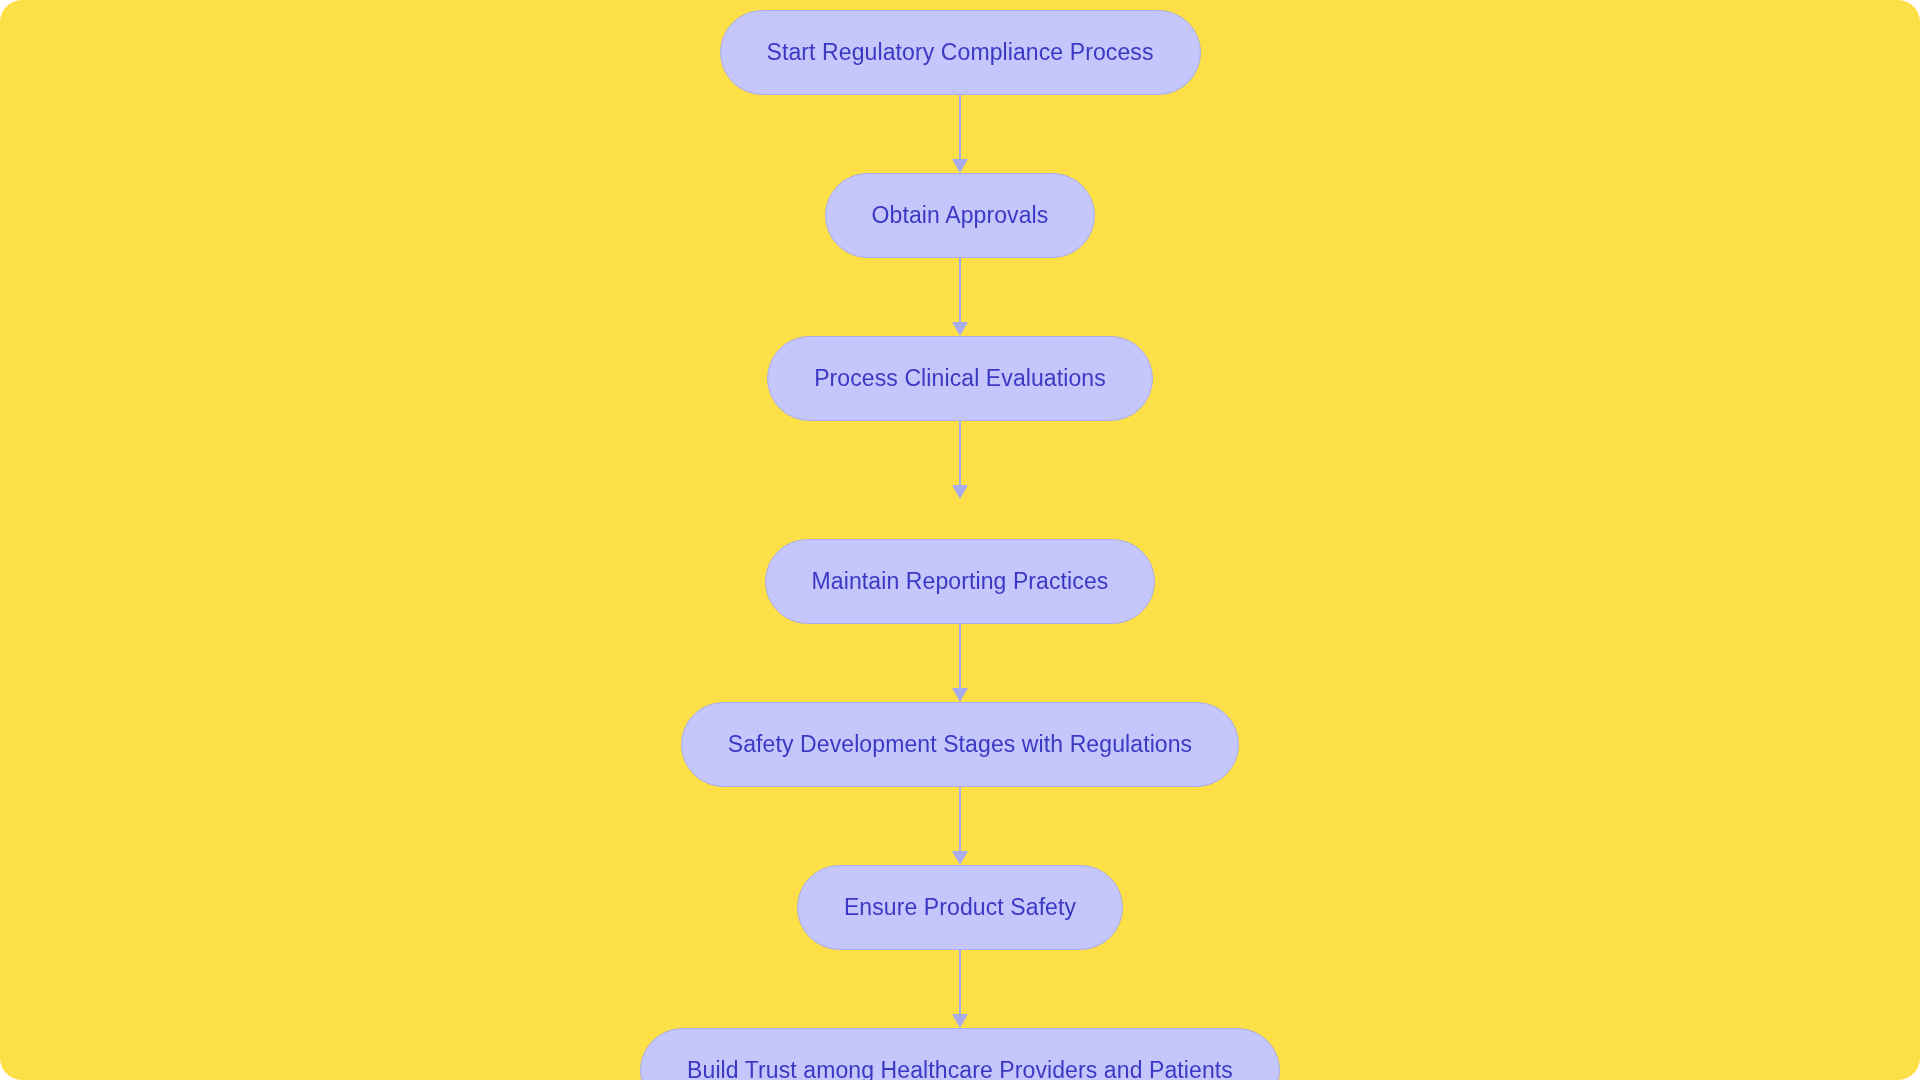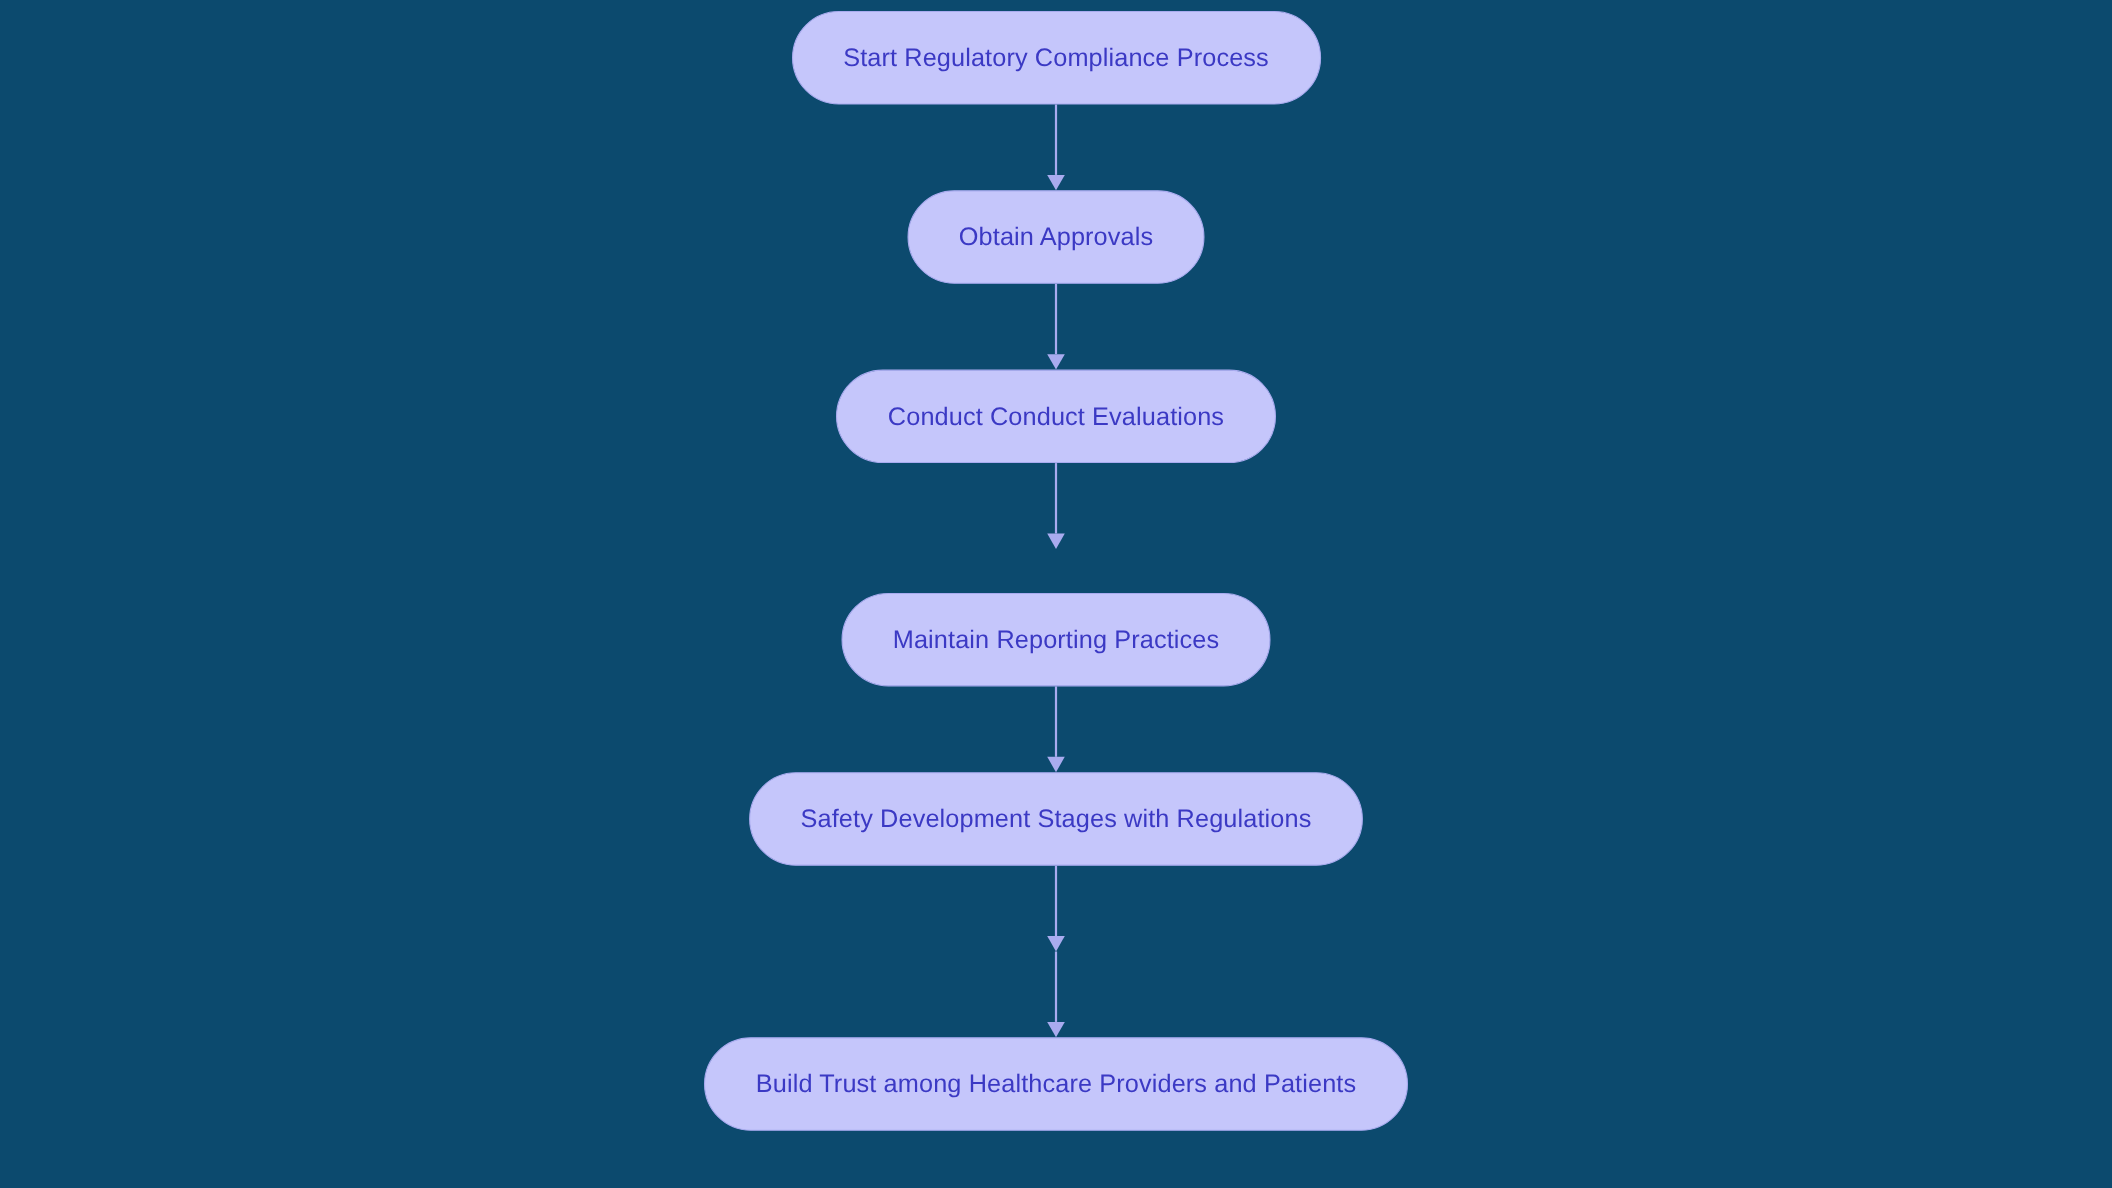--- a/index.html
+++ b/index.html
@@ -82,21 +82,21 @@
     width: 0;
     height: 0;
     border-left: 8px solid transparent;
     border-right: 8px solid transparent;
     border-top: 14px solid #a9abef;
   }
 </style>
 </head>
 <body style="background: rgb(255, 255, 255);">
 
-<div id="flowchart-root" style="background: #0c4a6e;">
+<div id="flowchart-root" style="background: #fde047; border-radius: 22px;">
   <div class="flow-column">
 
     <div class="node" style="background: rgb(197, 198, 251); border-color: rgb(169, 171, 239);">
       <span class="node-label" style="color: rgb(59, 57, 196);">Start Regulatory Compliance Process</span>
     </div>
 
     <div class="connector">
       <span class="connector-line" style="background: rgb(169, 171, 239);"></span>
       <span class="connector-arrowhead" style="border-top-color: rgb(169, 171, 239);"></span>
     </div>
@@ -104,21 +104,21 @@
     <div class="node" style="background: rgb(197, 198, 251); border-color: rgb(169, 171, 239);">
       <span class="node-label" style="color: rgb(59, 57, 196);">Obtain Approvals</span>
     </div>
 
     <div class="connector">
       <span class="connector-line" style="background: rgb(169, 171, 239);"></span>
       <span class="connector-arrowhead" style="border-top-color: rgb(169, 171, 239);"></span>
     </div>
 
     <div class="node" style="background: rgb(197, 198, 251); border-color: rgb(169, 171, 239);">
-      <span class="node-label" style="color: rgb(59, 57, 196);">Conduct Conduct Evaluations</span>
+      <span class="node-label" style="color: rgb(59, 57, 196);">Process Clinical Evaluations</span>
     </div>
 
     <div class="connector">
       <span class="connector-line" style="background: rgb(169, 171, 239);"></span>
       <span class="connector-arrowhead" style="border-top-color: rgb(169, 171, 239);"></span>
     </div>
 
     <div class="node" style="background: rgb(197, 198, 251); border-color: rgb(169, 171, 239); margin-top: 40px;">
       <span class="node-label" style="color: rgb(59, 57, 196);">Maintain Reporting Practices</span>
     </div>
@@ -130,20 +130,23 @@
 
     <div class="node" style="background: rgb(197, 198, 251); border-color: rgb(169, 171, 239);">
       <span class="node-label" style="color: rgb(59, 57, 196);">Safety Development Stages with Regulations</span>
     </div>
 
     <div class="connector">
       <span class="connector-line" style="background: rgb(169, 171, 239);"></span>
       <span class="connector-arrowhead" style="border-top-color: rgb(169, 171, 239);"></span>
     </div>
 
+    <div class="node" style="background: rgb(197, 198, 251); border-color: rgb(169, 171, 239);">
+      <span class="node-label" style="color: rgb(59, 57, 196);">Ensure Product Safety</span>
+    </div>
 
     <div class="connector">
       <span class="connector-line" style="background: rgb(169, 171, 239);"></span>
       <span class="connector-arrowhead" style="border-top-color: rgb(169, 171, 239);"></span>
     </div>
 
     <div class="node" style="background: rgb(197, 198, 251); border-color: rgb(169, 171, 239);">
       <span class="node-label" style="color: rgb(59, 57, 196);">Build Trust among Healthcare Providers and Patients</span>
     </div>
 

